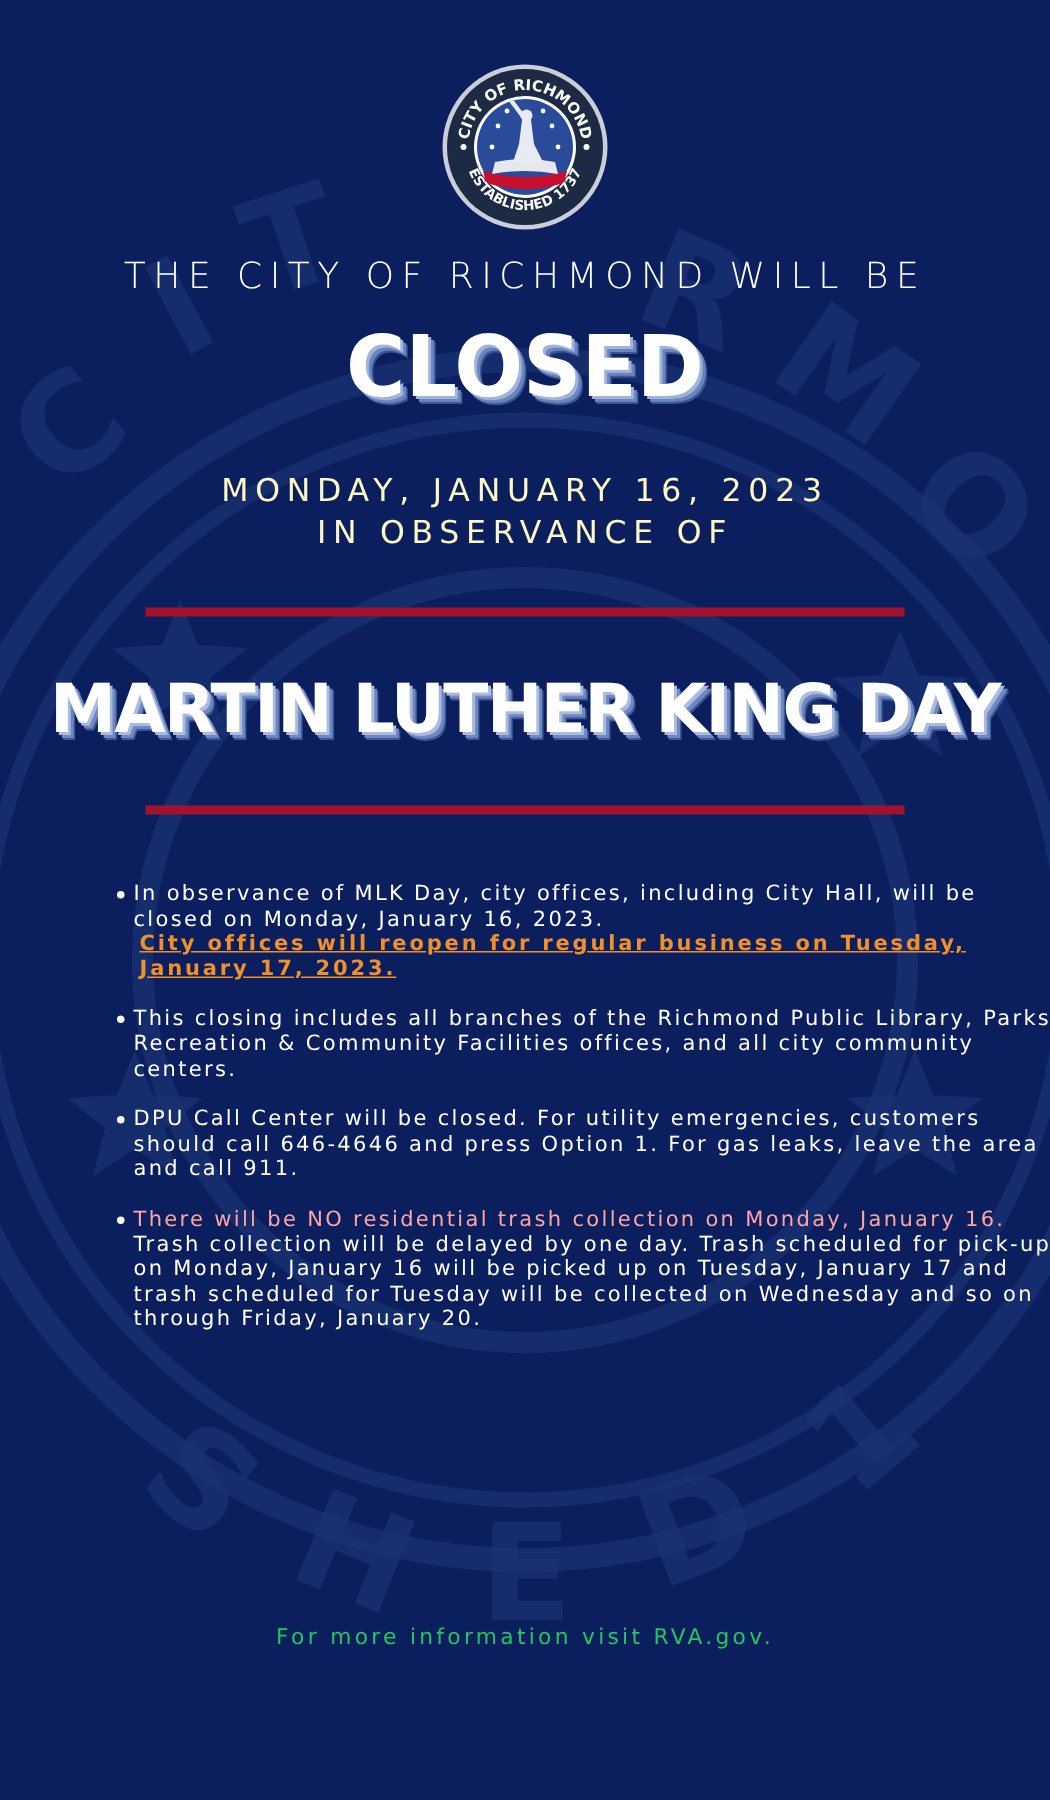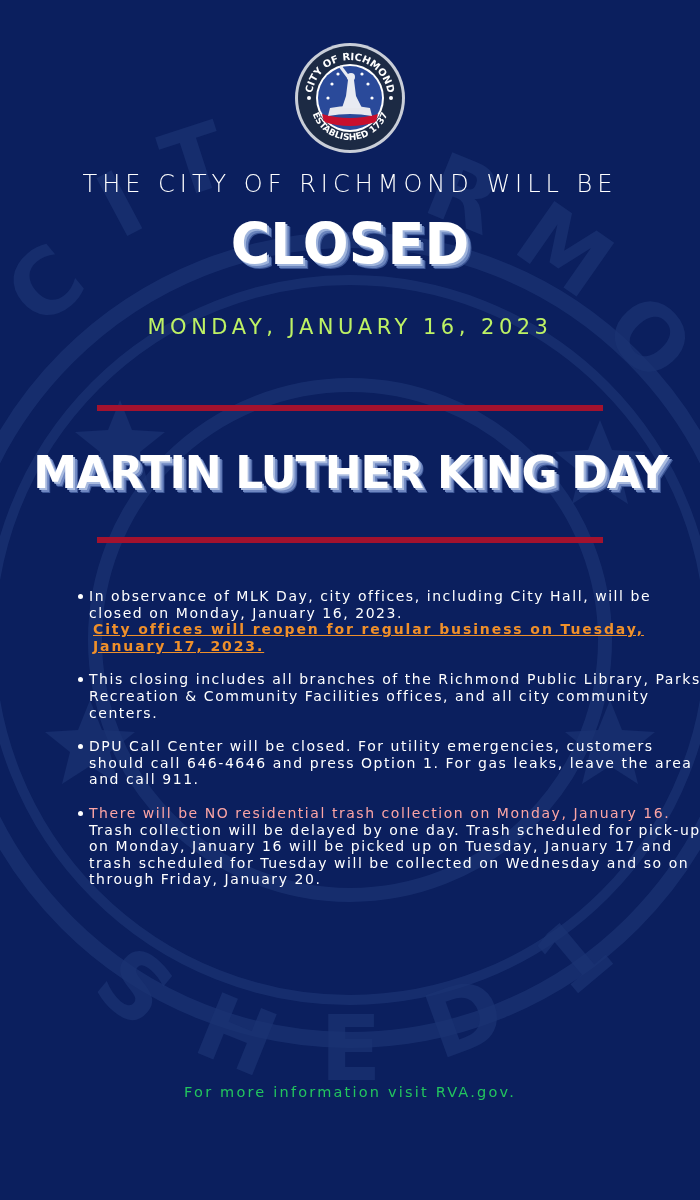--- a/index.html
+++ b/index.html
@@ -24,21 +24,21 @@
   }
   .closed {
     position: absolute; top: 213px; left: 0; width: 700px; text-align: center;
     font-family: "DejaVu Sans", sans-serif; font-weight: 900; font-size: 54px;
     letter-spacing: 0px; color: #ffffff;
     text-shadow: 2px 2px 0 #9fb4dc, 4px 4px 0 #6a84bd, 5px 5px 0 #3b5596;
     transform: scaleY(1.05);
   }
   .date-line {
     position: absolute; top: 313px; left: 0; width: 700px; text-align: center;
-    font-size: 21px; letter-spacing: 4.5px; line-height: 28px; color: #bef264;
+    font-size: 21px; letter-spacing: 4.5px; line-height: 28px; color: #fef9c3;
   }
   .rule {
     position: absolute; left: 97px; width: 506px; height: 6px; background: #a3122e;
   }
   .rule.top { top: 405px; }
   .rule.bottom { top: 537px; }
 
   .mlk {
     position: absolute; top: 446px; left: 0; width: 700px; text-align: center;
     font-weight: 900; font-size: 45px; letter-spacing: -1px; color: #ffffff;
@@ -129,20 +129,21 @@
     <text font-family="DejaVu Sans, sans-serif" font-size="9" font-weight="bold" fill="#ffffff">
       <textPath href="#arcBot" startOffset="50%" text-anchor="middle" dy="8">ESTABLISHED 1737</textPath>
     </text>
   </svg>
 
   <div class="line1">THE CITY OF RICHMOND WILL BE</div>
   <div class="closed">CLOSED</div>
 
   <div class="date-line">
     <div>MONDAY, JANUARY 16, 2023</div>
+    <div>IN OBSERVANCE OF</div>
   </div>
 
   <div class="rule top"></div>
   <div class="mlk">MARTIN LUTHER KING DAY</div>
   <div class="rule bottom"></div>
 
   <ul class="bullets">
     <li>
       <span class="dot"></span>
       <span>In observance of MLK Day, city offices, including City Hall, will be closed on Monday, January 16, 2023.</span>

